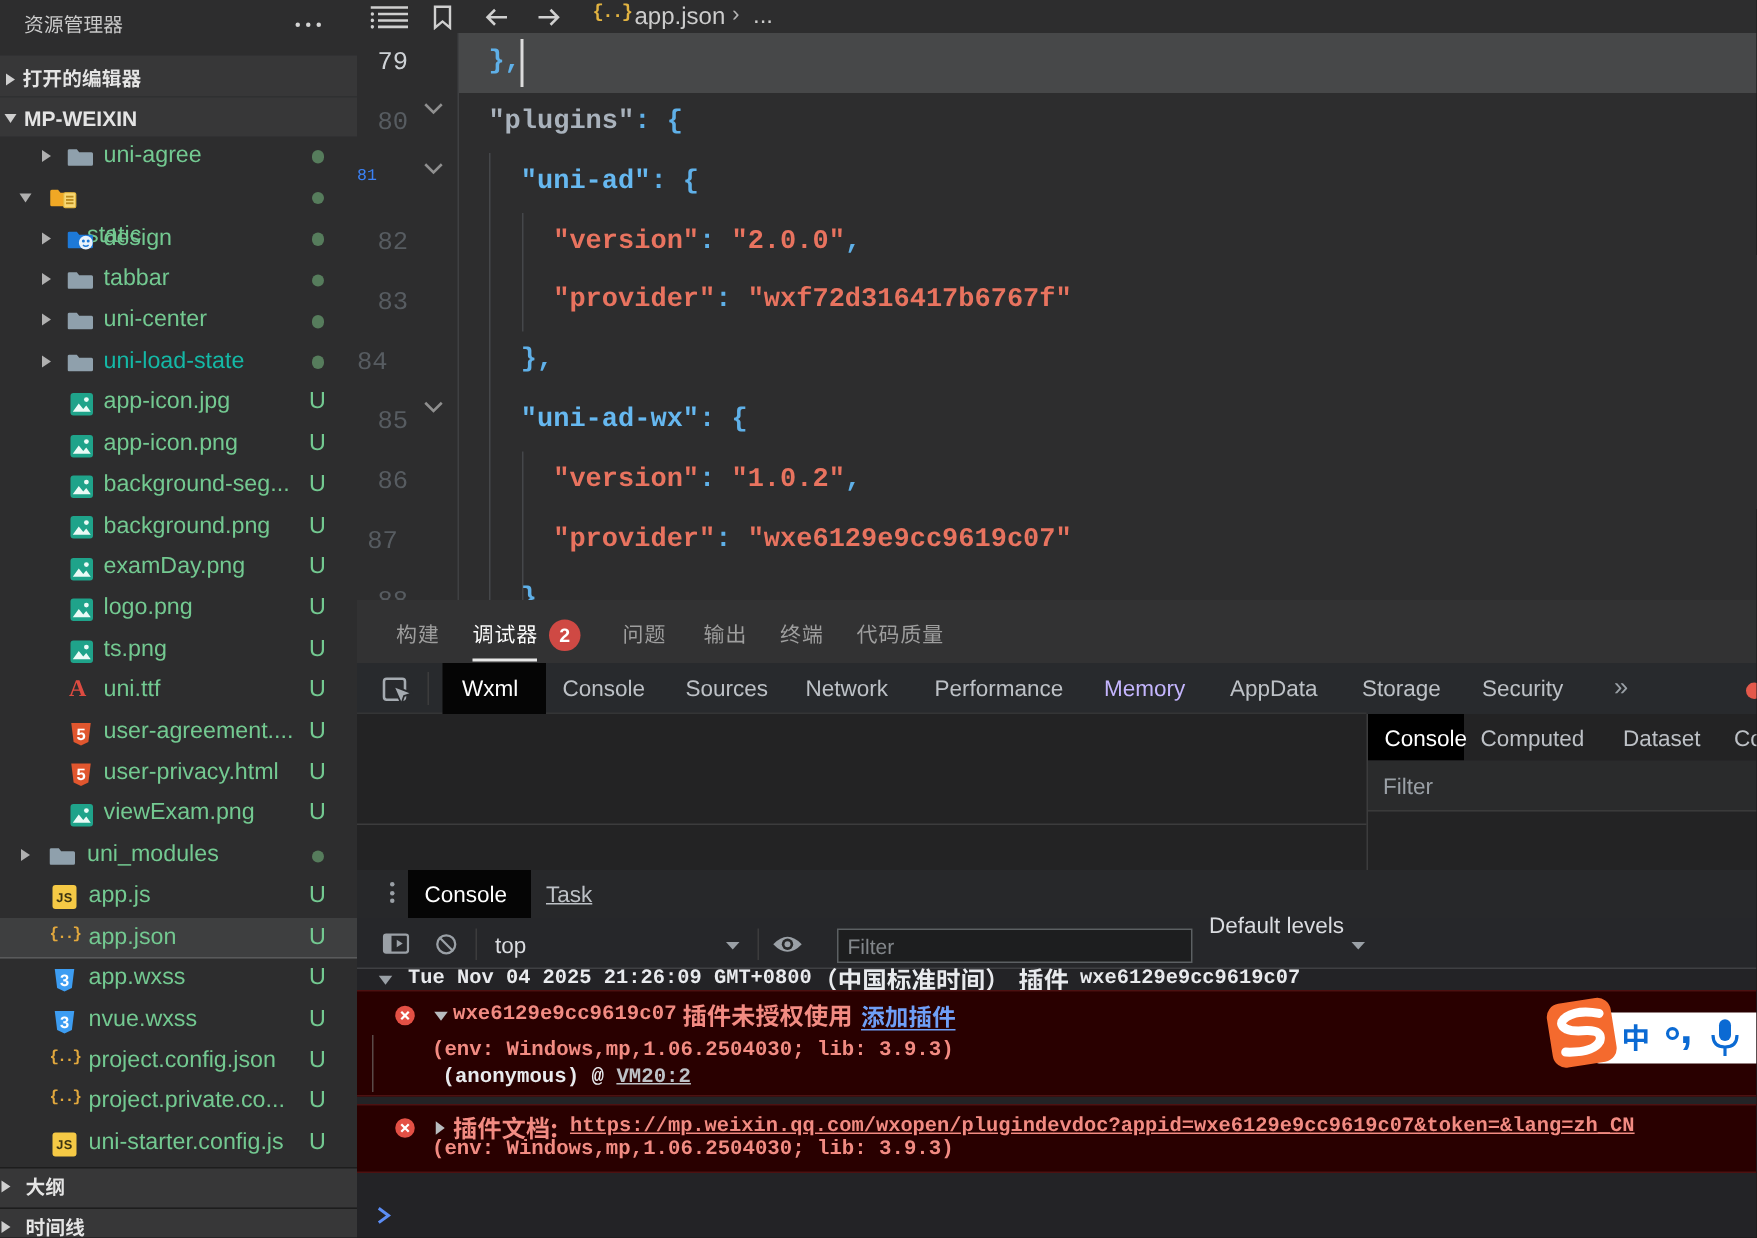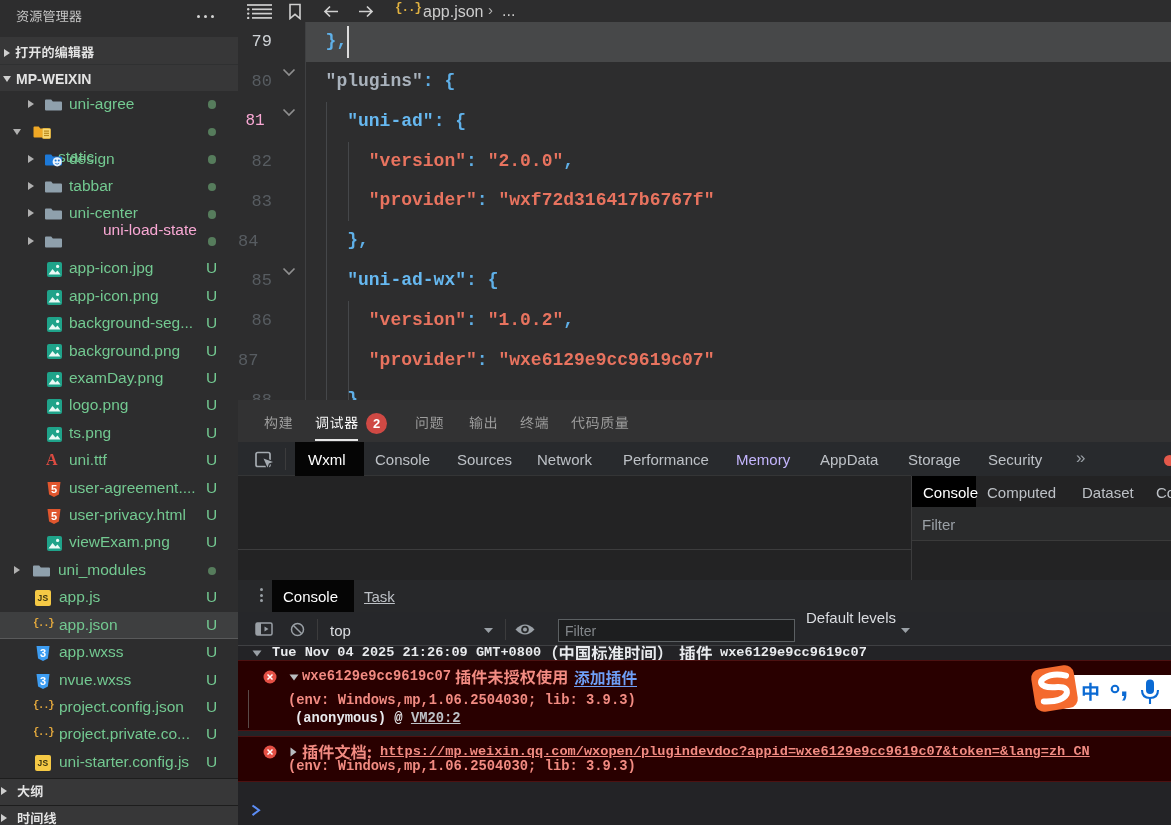--- a/index.html
+++ b/index.html
@@ -50,21 +50,21 @@
 <div style="position:absolute;left:28px;top:209.39000000000001px;width:0;height:0;border-left:6px solid #b0b0b0;border-top:4.5px solid transparent;border-bottom:4.5px solid transparent;"></div>
 <svg style="position:absolute;left:45px;top:206.39000000000001px" width="18" height="16" viewBox="0 0 18 16">
     <path d="M1 2.5 h5.2 l1.6 2 h8.2 a1 1 0 0 1 1 1 v7 a1 1 0 0 1 -1 1 h-15 a1 1 0 0 1 -1 -1 v-9 a1 1 0 0 1 1-1z" fill="#8fa0ac"></path>
   </svg>
 <div style="position:absolute;left:69px;top:204.4px;width:152px;height:20px;color:#73c991;font-size:15.5px;white-space:nowrap;overflow:hidden;">uni-center</div>
 <div style="position:absolute;left:207.6px;top:210.0px;width:8.8px;height:8.8px;border-radius:50%;background:#567c5c;"></div>
 <div style="position:absolute;left:28px;top:236.81000000000003px;width:0;height:0;border-left:6px solid #b0b0b0;border-top:4.5px solid transparent;border-bottom:4.5px solid transparent;"></div>
 <svg style="position:absolute;left:45px;top:233.81000000000003px" width="18" height="16" viewBox="0 0 18 16">
     <path d="M1 2.5 h5.2 l1.6 2 h8.2 a1 1 0 0 1 1 1 v7 a1 1 0 0 1 -1 1 h-15 a1 1 0 0 1 -1 -1 v-9 a1 1 0 0 1 1-1z" fill="#8fa0ac"></path>
   </svg>
-<div style="position:absolute;left:69px;top:221px;width:152px;height:20px;color:#f9a8d4;font-size:15.5px;white-space:nowrap;overflow:hidden;margin-left:34px;">uni-load-state</div>
+<div style="position:absolute;left:69px;top:232px;width:152px;height:20px;color:#14b8a6;font-size:15.5px;white-space:nowrap;overflow:hidden;">uni-load-state</div>
 <div style="position:absolute;left:207.6px;top:237.4px;width:8.8px;height:8.8px;border-radius:50%;background:#567c5c;"></div>
 <svg style="position:absolute;left:46px;top:261.23px" width="17" height="17" viewBox="0 0 17 17">
     <rect x="1" y="1" width="15" height="15" rx="2" fill="#1fa38a"></rect>
     <circle cx="11.6" cy="5.4" r="1.6" fill="#eafaf6"></circle>
     <path d="M2.5 13.5 l4-5.5 3 3.6 2-2.2 3 4.1z" fill="#eafaf6"></path>
   </svg>
 <div style="position:absolute;left:69px;top:259.2px;width:152px;height:20px;color:#73c991;font-size:15.5px;white-space:nowrap;overflow:hidden;">app-icon.jpg</div>
 <div style="position:absolute;left:206px;top:259.2px;color:#73c991;font-size:15.5px;">U</div>
 <svg style="position:absolute;left:46px;top:288.65px" width="17" height="17" viewBox="0 0 17 17">
     <rect x="1" y="1" width="15" height="15" rx="2" fill="#1fa38a"></rect>
@@ -205,27 +205,27 @@
 <div style="position:absolute;left:423px;top:3px;color:#cccccc;font-size:16px;">app.json</div>
 <div style="position:absolute;left:488px;top:1px;color:#b5b5b5;font-size:15px;">›</div>
 <div style="position:absolute;left:502px;top:2px;color:#cccccc;font-size:16px;">...</div>
 <div style="position:absolute;left:306px;top:22.0px;width:865px;height:39.8px;background:#474849;"></div>
 <div style="position:absolute;left:326px;top:101.6px;width:1px;height:298.4px;background:#45474a;"></div>
 <div style="position:absolute;left:348px;top:141.5px;width:1px;height:79.6px;background:#45474a;"></div>
 <div style="position:absolute;left:348px;top:300.7px;width:1px;height:99.3px;background:#45474a;"></div>
 <div style="position:absolute;left:347px;top:26px;width:2px;height:32px;background:#dcdcdc;"></div>
 <div style="position:absolute;left:238px;top:31.4px;width:34px;height:21px;text-align:right;color:#ced2d6;font-size:17px;"><span class="mono">79</span></div>
 <div style="position:absolute;left:238px;top:71.2px;width:34px;height:21px;text-align:right;color:#575c61;font-size:17px;"><span class="mono">80</span></div>
-<div style="position:absolute;left:238px;top:111.0px;width:34px;height:21px;text-align:center;color:#f9a8d4;font-size:16px;"><span class="mono">81</span></div>
+<div style="position:absolute;left:238px;top:111.0px;width:34px;height:21px;text-align:left;color:#3b82f6;font-size:11px;"><span class="mono">81</span></div>
 <div style="position:absolute;left:238px;top:150.9px;width:34px;height:21px;text-align:right;color:#575c61;font-size:17px;"><span class="mono">82</span></div>
 <div style="position:absolute;left:238px;top:190.7px;width:34px;height:21px;text-align:right;color:#575c61;font-size:17px;"><span class="mono">83</span></div>
 <div style="position:absolute;left:238px;top:230.5px;width:34px;height:21px;text-align:left;color:#575c61;font-size:17px;"><span class="mono">84</span></div>
 <div style="position:absolute;left:238px;top:270.3px;width:34px;height:21px;text-align:right;color:#575c61;font-size:17px;"><span class="mono">85</span></div>
 <div style="position:absolute;left:238px;top:310.1px;width:34px;height:21px;text-align:right;color:#575c61;font-size:17px;"><span class="mono">86</span></div>
-<div style="position:absolute;left:238px;top:350.0px;width:34px;height:21px;text-align:left;color:#575c61;font-size:17px;"><span class="mono">87</span></div>
+<div style="position:absolute;left:238px;top:350.0px;width:34px;height:21px;text-align:center;color:#575c61;font-size:17px;"><span class="mono">87</span></div>
 <div style="position:absolute;left:238px;top:389.8px;width:34px;height:21px;text-align:right;color:#575c61;font-size:17px;"><span class="mono">88</span></div>
 <svg style="position:absolute;left:282px;top:68.3px" width="14" height="9" viewBox="0 0 14 9">
     <path d="M1.5 1.5 l5.5 5.5 5.5-5.5" stroke="#8f8f8f" stroke-width="1.7" fill="none"></path>
   </svg>
 <svg style="position:absolute;left:282px;top:108.1px" width="14" height="9" viewBox="0 0 14 9">
     <path d="M1.5 1.5 l5.5 5.5 5.5-5.5" stroke="#8f8f8f" stroke-width="1.7" fill="none"></path>
   </svg>
 <svg style="position:absolute;left:282px;top:267.4px" width="14" height="9" viewBox="0 0 14 9">
     <path d="M1.5 1.5 l5.5 5.5 5.5-5.5" stroke="#8f8f8f" stroke-width="1.7" fill="none"></path>
   </svg>

